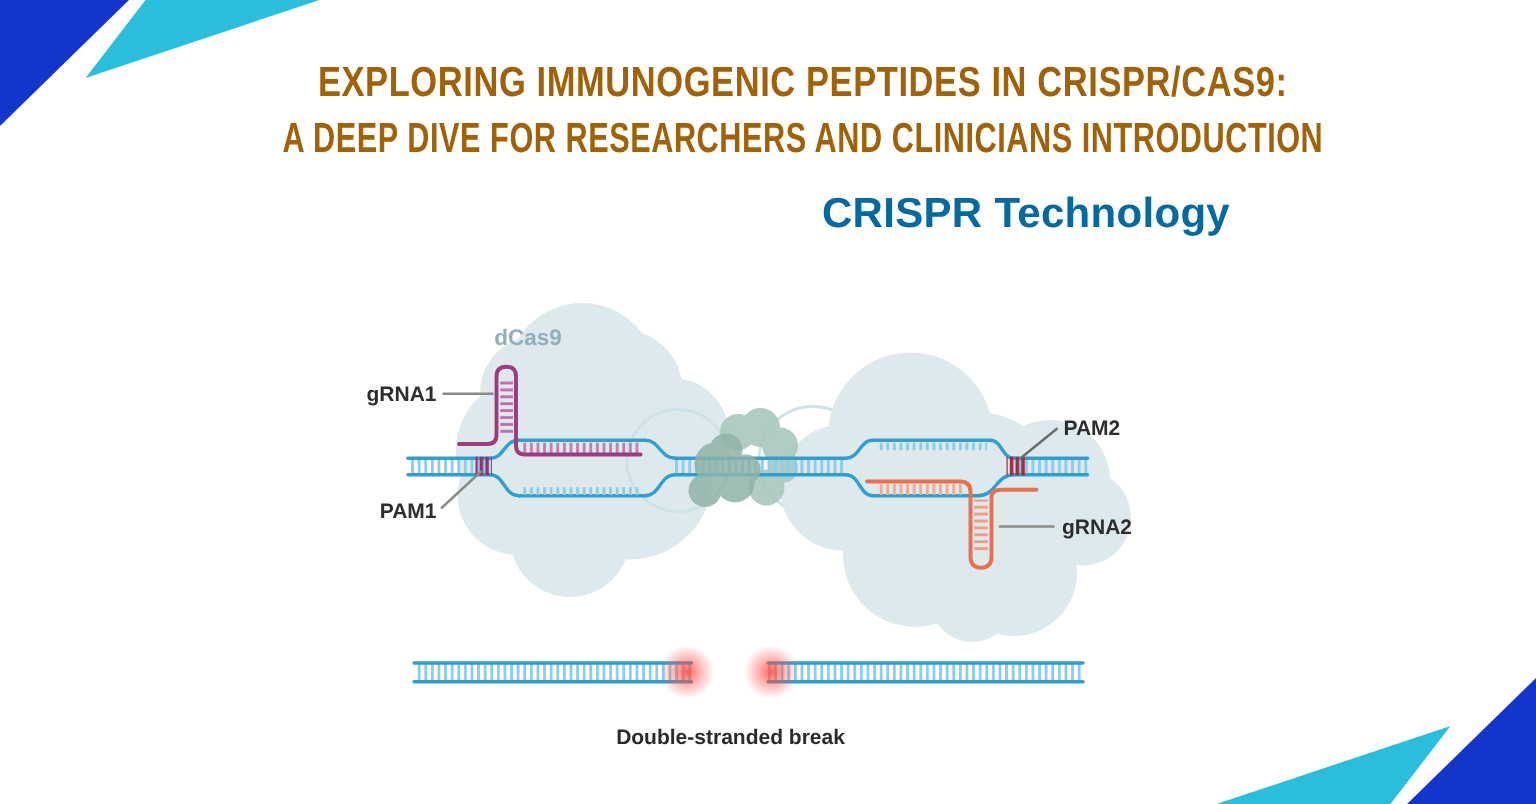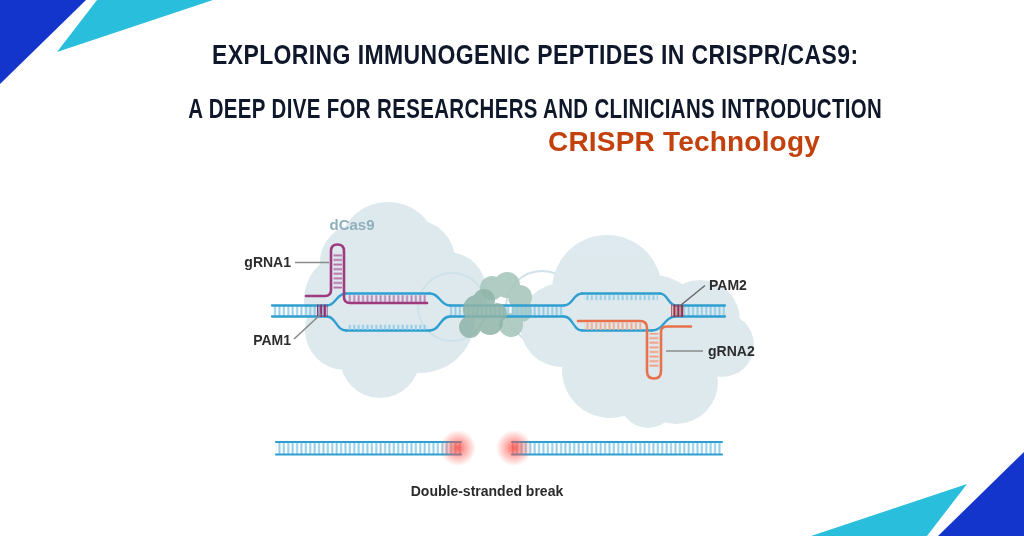--- a/index.html
+++ b/index.html
@@ -1,29 +1,29 @@
 <!DOCTYPE html>
 <html><head>
 <meta charset="utf-8">
 <style>
   html,body{margin:0;padding:0;}
   body{
     width:1024px;height:536px;position:relative;overflow:hidden;
     background:#ffffff;font-family:"Liberation Sans",sans-serif;
   }
   .stage{position:absolute;left:0;top:0;width:1024px;height:536px;display:block;}
-  .main-title{position:absolute;top:40px;left:46px;right:0;text-align:center;color:#0f172a;}
+  .main-title{position:absolute;top:40px;left:46px;right:0;text-align:center;color:#a16207;}
   .main-title .line{height:30px;line-height:30px;white-space:nowrap;}
-  .main-title .line + .line{margin-top:24px;text-decoration:underline;}
+  .main-title .line + .line{margin-top:7px;text-decoration:underline;}
   .main-title .t1{display:inline-block;transform:scaleX(.82);transform-origin:50% 50%;
     font-weight:bold;font-size:28px;letter-spacing:.5px;}
   .main-title .t2{display:inline-block;transform:scaleX(.73);transform-origin:50% 50%;
     font-weight:bold;font-size:28px;letter-spacing:.5px;}
   .brand{position:absolute;top:127px;right:204px;text-align:right;}
-  .brand .h{font-weight:bold;font-size:28px;letter-spacing:.2px;color:#c2410c;line-height:30px;}
+  .brand .h{font-weight:bold;font-size:28px;letter-spacing:.2px;color:#0369a1;line-height:30px;}
   .brand .s{font-size:20px;color:#3c3c3c;line-height:24px;margin-top:2px;}
   .lbl{font-family:"Liberation Sans",sans-serif;font-weight:bold;font-size:14px;fill:#2d2d2d;}
   .lbl-protein{font-family:"Liberation Sans",sans-serif;font-weight:bold;font-size:15px;fill:#8fafbd;}
   .lbl-caption{font-family:"Liberation Sans",sans-serif;font-weight:bold;font-size:14px;fill:#2b2b2b;}
 </style>
 </head>
 <body>
 
 <svg class="stage" viewBox="0 0 1024 536">
   <defs>

